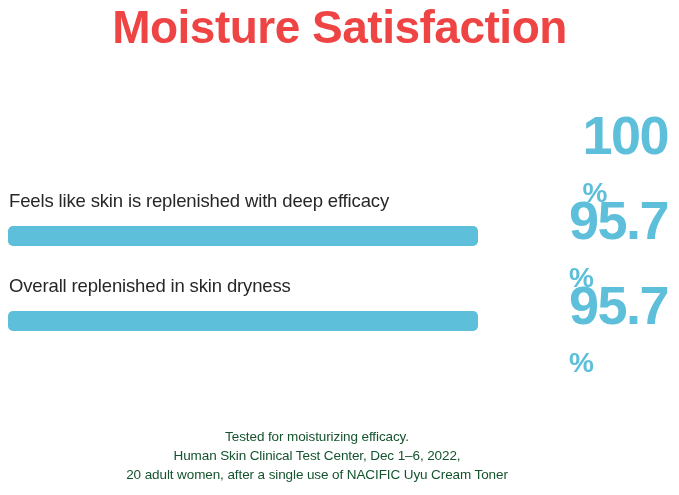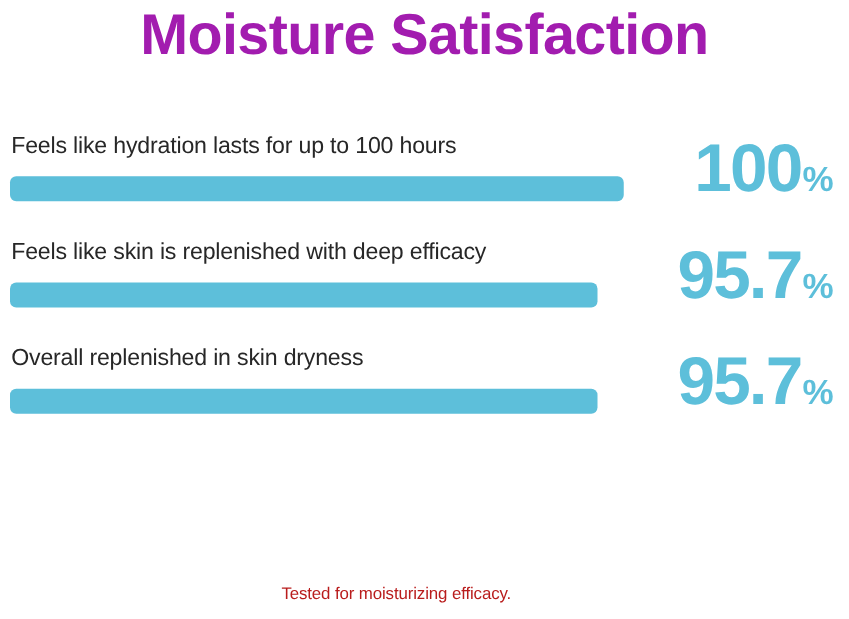--- a/index.html
+++ b/index.html
@@ -26,21 +26,21 @@
   
   .title {
     position: absolute;
     top: 0px;
     left: 0;
     width: 679px;
     text-align: center;
     font-size: 46px;
     font-weight: 700;
     letter-spacing: -0.5px;
-    color: #a21caf;
+    color: #ef4444;
     line-height: 54px;
     white-space: nowrap;
   }
 
   
   .rows {
     position: absolute;
     top: 104px;
     left: 0;
     width: 679px;
@@ -84,20 +84,21 @@
   
   .row-value {
     position: absolute;
     right: 12px;
     top: 2px;
     display: flex;
     align-items: baseline;
     justify-content: flex-end;
     color: #5dbfda;
     white-space: nowrap;
+    flex-direction: column;
   }
   .value-num {
     font-size: 54px;
     font-weight: 700;
     letter-spacing: -1.5px;
     line-height: 58px;
   }
   .value-pct {
     font-size: 28px;
     font-weight: 700;
@@ -105,43 +106,37 @@
     margin-left: 1px;
   }
 
   
   .footer {
     position: absolute;
     left: 0;
     bottom: 11px;
     width: 634px;
     text-align: center;
-    color: #b91c1c;
+    color: #14532d;
     font-size: 13.5px;
     line-height: 19px;
     letter-spacing: -0.1px;
   }
   .footer div { white-space: nowrap; }
 </style>
 </head>
 <body>
 
 <div class="page">
 
   <div class="title">Moisture Satisfaction</div>
 
   <div class="rows">
 
     <div class="row">
-      <div class="row-left">
-        <div class="bar-label">Feels like hydration lasts for up to 100 hours</div>
-        <div class="bar-track">
-          <div class="bar-fill" style="width: 491px; background: rgb(93, 191, 218);"></div>
-        </div>
-      </div>
       <div class="row-value">
         <span class="value-num">100</span>
         <span class="value-pct">%</span>
       </div>
     </div>
 
     <div class="row">
       <div class="row-left">
         <div class="bar-label">Feels like skin is replenished with deep efficacy</div>
         <div class="bar-track">
@@ -164,15 +159,17 @@
       <div class="row-value">
         <span class="value-num">95.7</span>
         <span class="value-pct">%</span>
       </div>
     </div>
 
   </div>
 
   <div class="footer">
     <div>Tested for moisturizing efficacy.</div>
+    <div>Human Skin Clinical Test Center, Dec 1–6, 2022,</div>
+    <div>20 adult women, after a single use of NACIFIC Uyu Cream Toner</div>
   </div>
 
 </div>
 
 </body></html>

